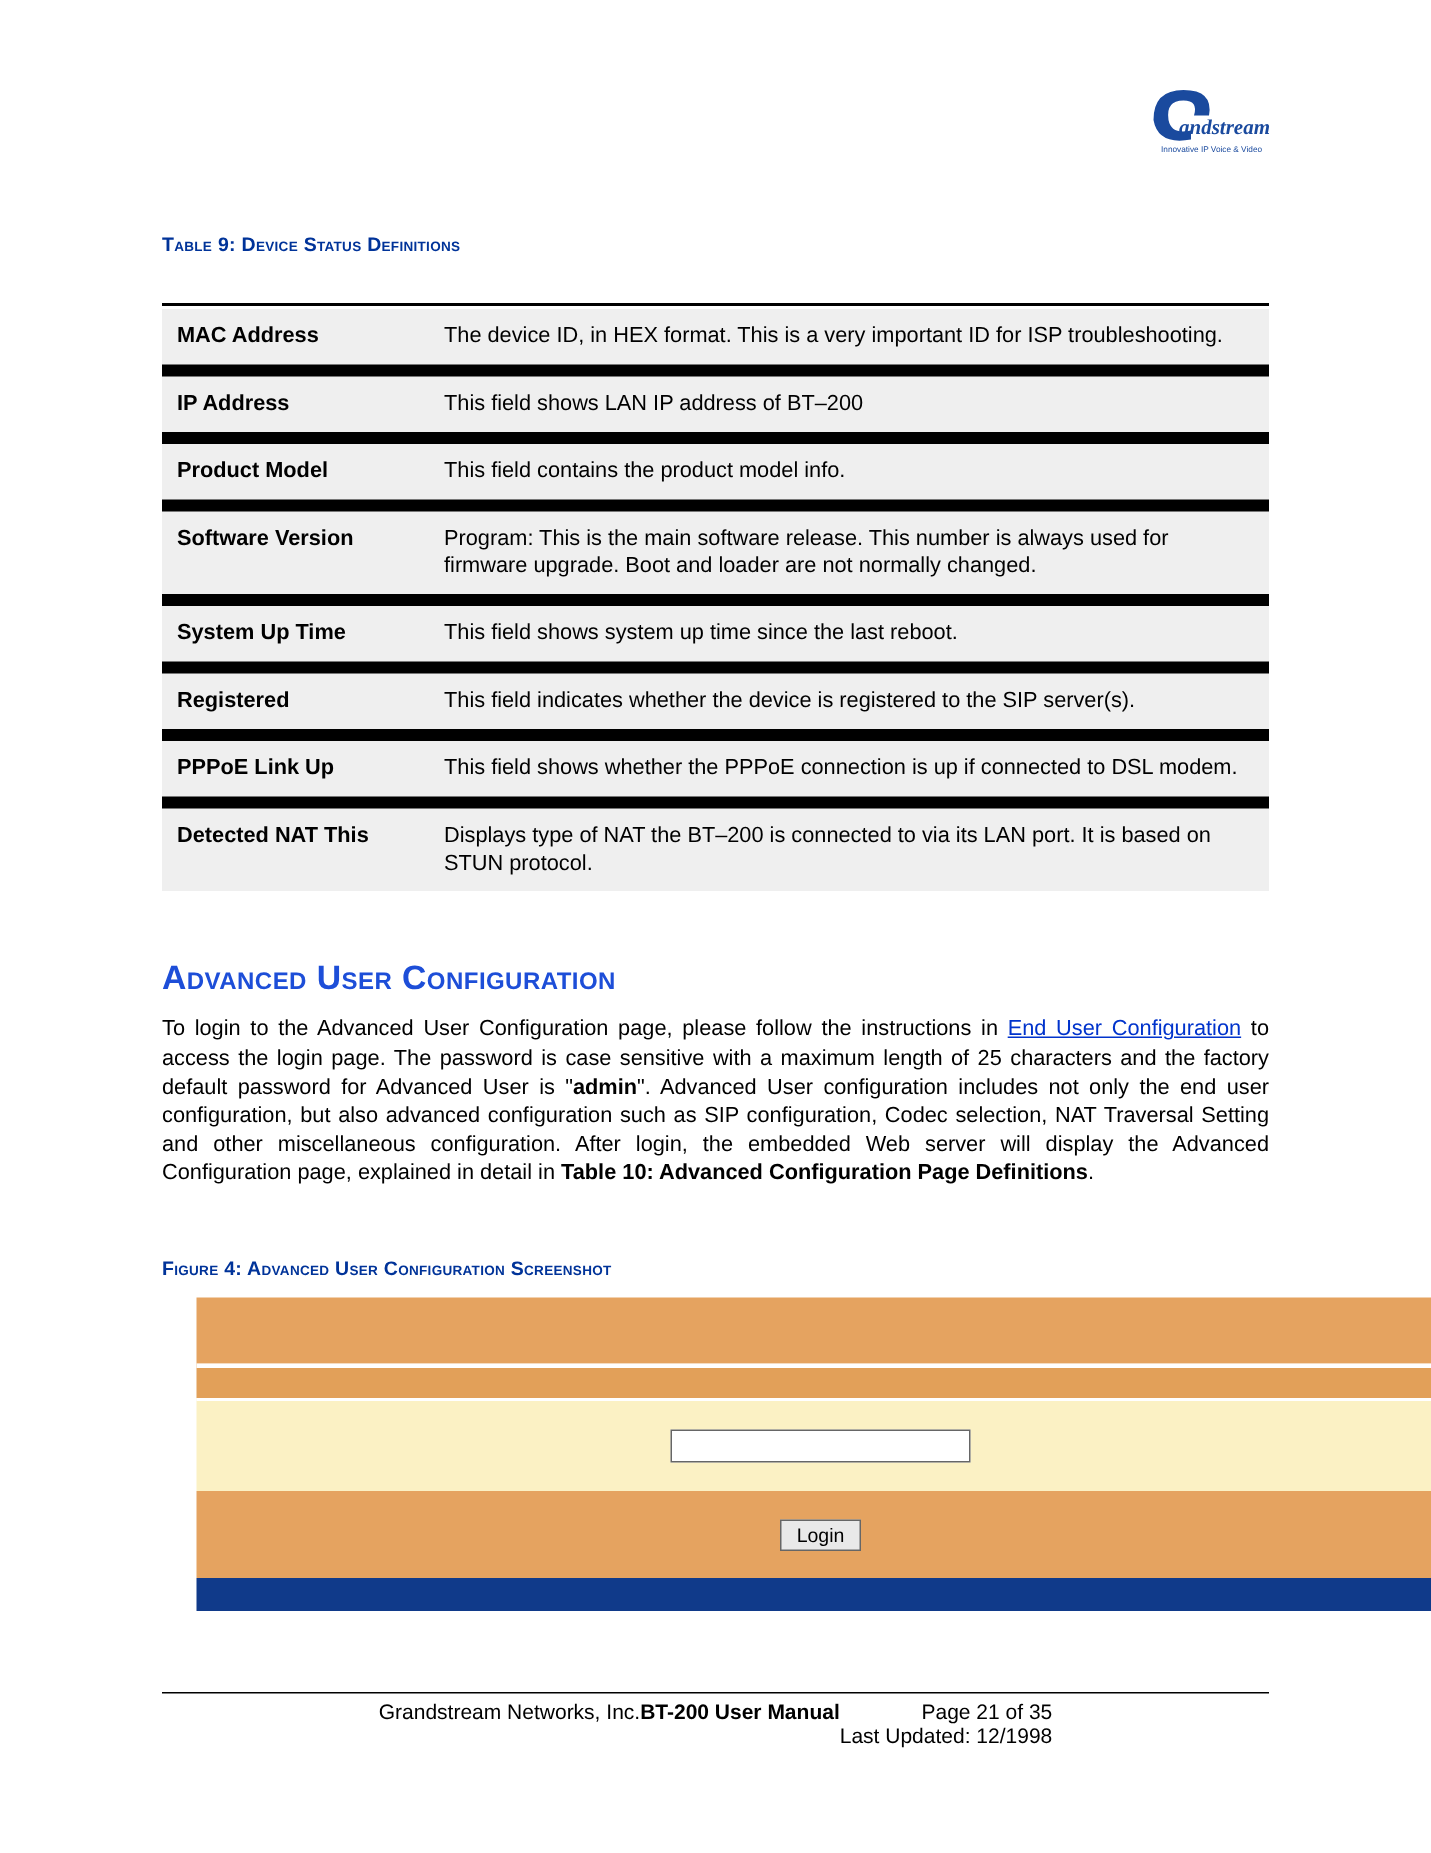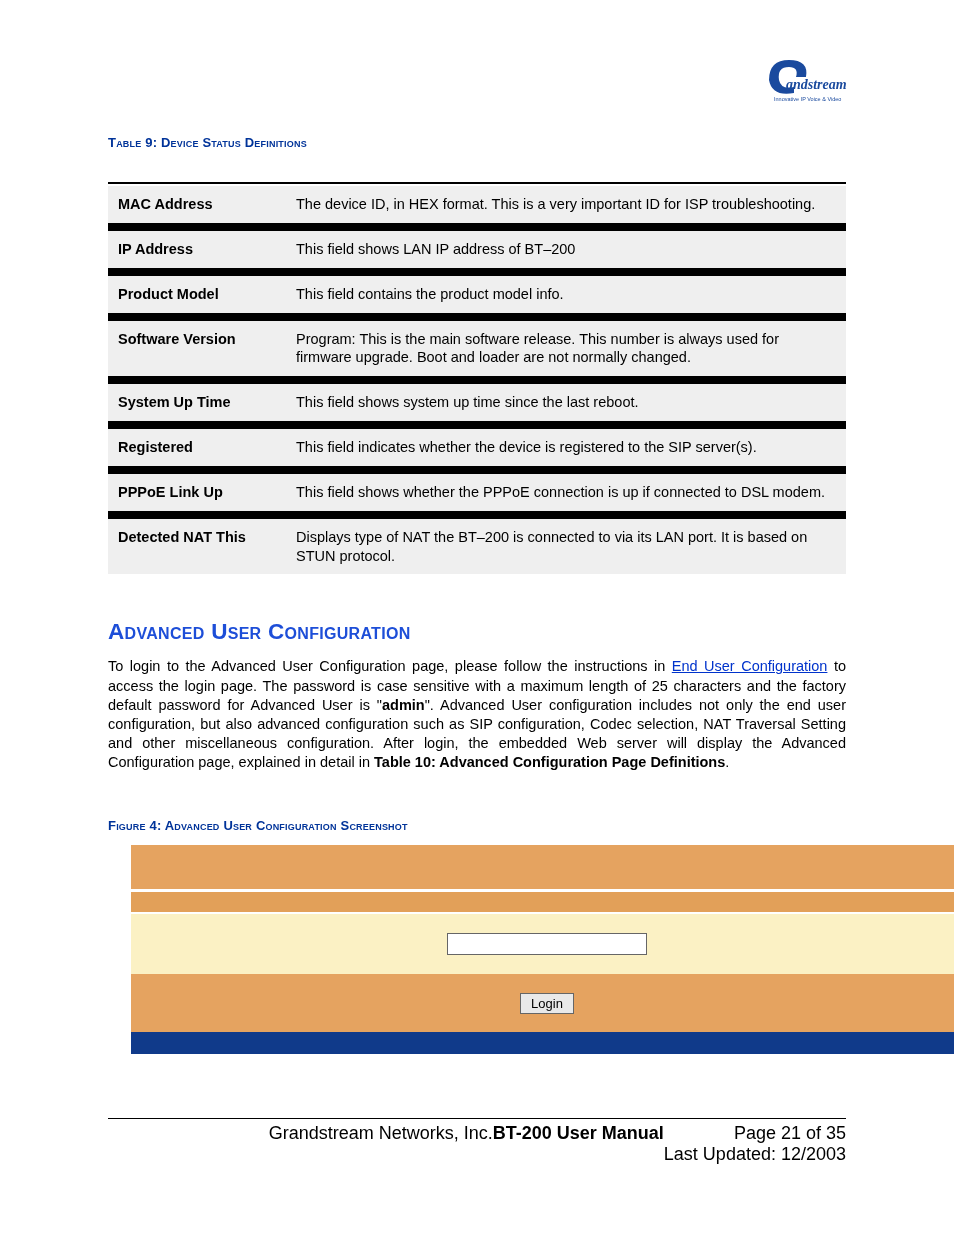--- a/index.html
+++ b/index.html
@@ -7,21 +7,21 @@
     padding: 0;
     background: #fff;
     font-family: Arial, Helvetica, sans-serif;
     color: #000;
     font-size: 14px;
   }
   .page {
     width: 954px;
     min-height: 1235px;
     margin: 0 auto;
-    padding: 40px 108px 40px 108px;
+    padding: 60px 108px 40px 108px;
     box-sizing: border-box;
     position: relative;
   }
   .logo {
     position: absolute;
     top: 45px;
     right: 100px;
     width: 100px;
     height: 60px;
   }
@@ -130,22 +130,22 @@
     left: 108px;
     right: 108px;
   }
   .footer hr {
     border: none;
     border-top: 1px solid #000;
     margin: 0 0 4px 0;
   }
   .footer-row {
     display: flex;
-    justify-content: flex-end;
-    font-size: 18px;
+    justify-content: center;
+    font-size: 14px;
   }
   .footer-row .mid { font-weight: bold; }
   .footer-row .right { text-align: right; }
 </style>
 </head>
 <body>
 
 <div class="page">
   <div class="logo">
     <svg viewBox="0 0 100 60">
@@ -214,17 +214,17 @@
     <div class="band-blue"></div>
   </div>
 
   <div class="footer">
     <hr>
     <div class="footer-row">
       <span>Grandstream Networks, Inc.</span>
       <span class="mid">BT-200 User Manual</span>
       <span class="right">
         <span>Page 21 of 35</span><br>
-        <span>Last Updated:  12/2003</span>
+        <span>Last Updated:  12/1998</span>
       </span>
     </div>
   </div>
 </div>
 
 </body></html>

